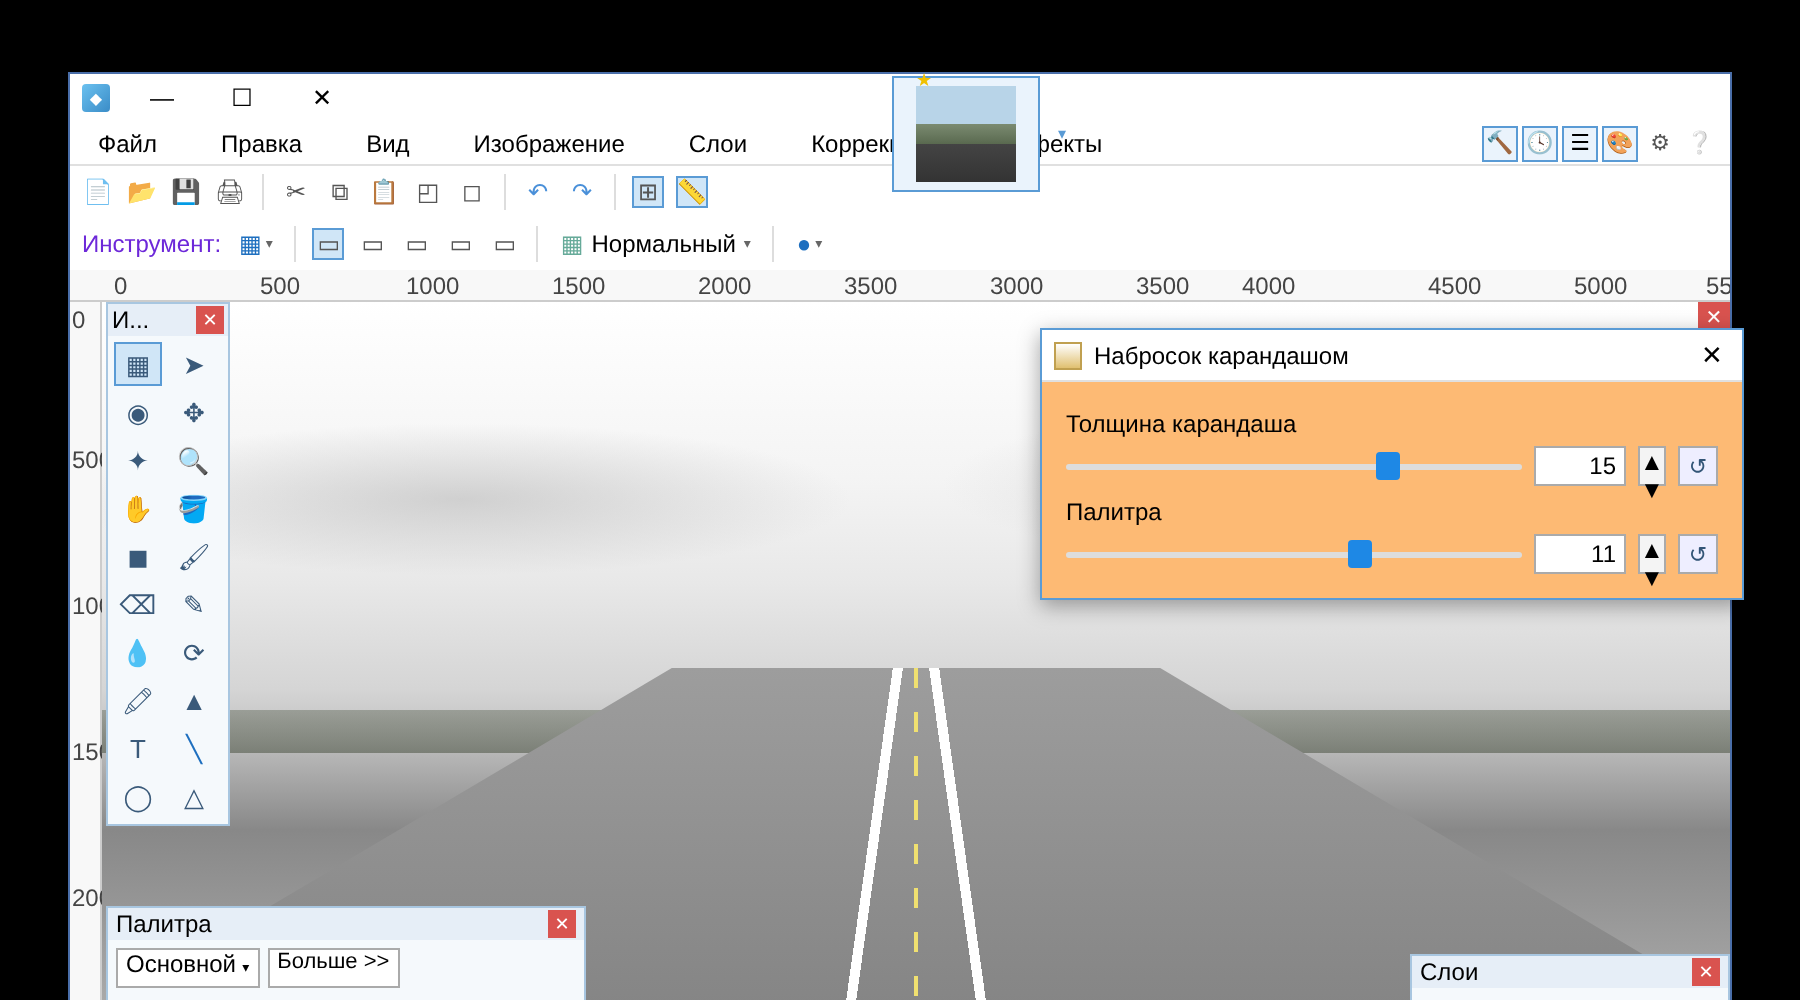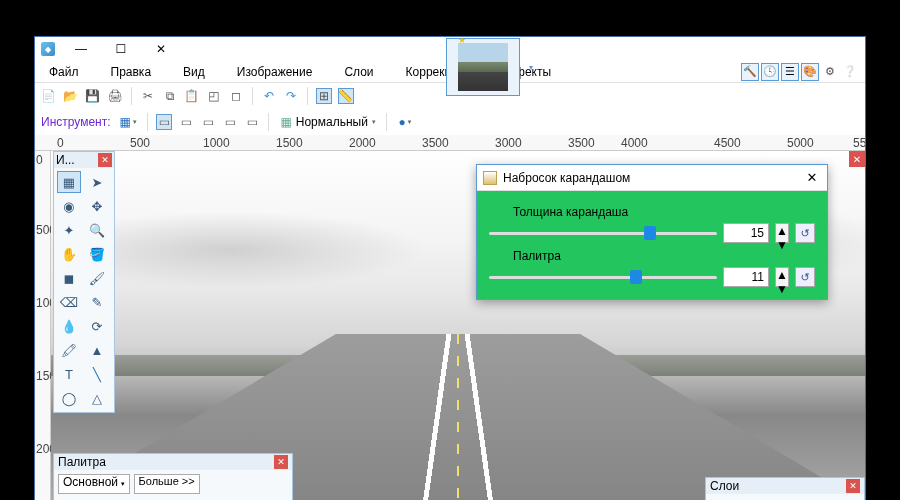--- a/index.html
+++ b/index.html
@@ -56,27 +56,27 @@
   .tool.sel { border:1px solid #5a9bd5; background:#d0e6f7;}
   
   .panel-palette { position:absolute; left:18px; bottom:-30px; width:240px; height:80px; background:#f5f9fc; border:1px solid #a8c6e0;}
   .panel-palette .ph { height:16px; background:#e6eef7; display:flex; align-items:center; justify-content:space-between; padding:0 4px; font-size:10px;}
   .palette-row { display:flex; gap:4px; padding:4px; align-items:center;}
   .palette-row select, .palette-row .btn-like { font-size:11px; height:20px; border:1px solid #aaa; background:#fff; padding:0 4px;}
   
   .panel-layers { position:absolute; right:0px; bottom:-14px; width:160px; height:40px; background:#f5f9fc; border:1px solid #a8c6e0;}
   .panel-layers .ph { height:16px; background:#e6eef7; display:flex; align-items:center; justify-content:space-between; padding:0 4px; font-size:11px;}
   
-  .dialog { position:absolute; left:476px; top:164px; width:352px; background:#22c55e; border:1px solid #5a9bd5; box-shadow:0 3px 10px rgba(0,0,0,0.35);}
+  .dialog { position:absolute; left:520px; top:164px; width:352px; background:#fdba74; border:1px solid #5a9bd5; box-shadow:0 3px 10px rgba(0,0,0,0.35);}
   .dlg-title { height:26px; background:#fff; display:flex; align-items:center; padding:0 6px; border-bottom:1px solid #e0e0e0;}
   .dlg-title .ico { width:14px; height:14px; background:linear-gradient(#fff,#e0c070); border:1px solid #c0a050; margin-right:6px;}
   .dlg-title .txt { flex:1; font-size:12px;}
   .dlg-title .x { width:18px; height:18px; display:flex; align-items:center; justify-content:center; font-size:13px;}
   .dlg-body { padding:8px 12px 12px;}
-  .fld-label { font-size:12px; color:#000; margin-bottom:4px; margin-top:6px;margin-left:24px;}
+  .fld-label { font-size:12px; color:#000; margin-bottom:4px; margin-top:6px;}
   .fld-row { display:flex; align-items:center; gap:6px;}
   .slider { flex:1; height:20px; position:relative;}
   .slider .track { position:absolute; left:0; right:0; top:9px; height:3px; background:#ddd; border-radius:2px;}
   .slider .thumb { position:absolute; top:3px; width:12px; height:14px; background:#1e88e5; border-radius:2px;}
   .numbox { width:46px; height:20px; border:1px solid #aaa; text-align:right; padding:0 4px; font-size:12px; background:#fff;}
   .spin { width:14px; height:20px; border:1px solid #aaa; display:flex; flex-direction:column; font-size:6px; align-items:center; justify-content:space-around; background:#f4f4f4;}
   .reset { width:20px; height:20px; border:1px solid #aaa; display:flex; align-items:center; justify-content:center; background:#eef; color:#357; font-size:11px;}
   .dlg-actions { display:flex; justify-content:flex-end; gap:10px; margin-top:16px;}
   .dlg-actions .btn { min-width:74px; height:24px; border:1px solid #888; background:#f0f0f0; display:flex; align-items:center; justify-content:center;}
   .dlg-actions .btn.primary { border:2px solid #1e6fbf; background:#eaf3fc;}

